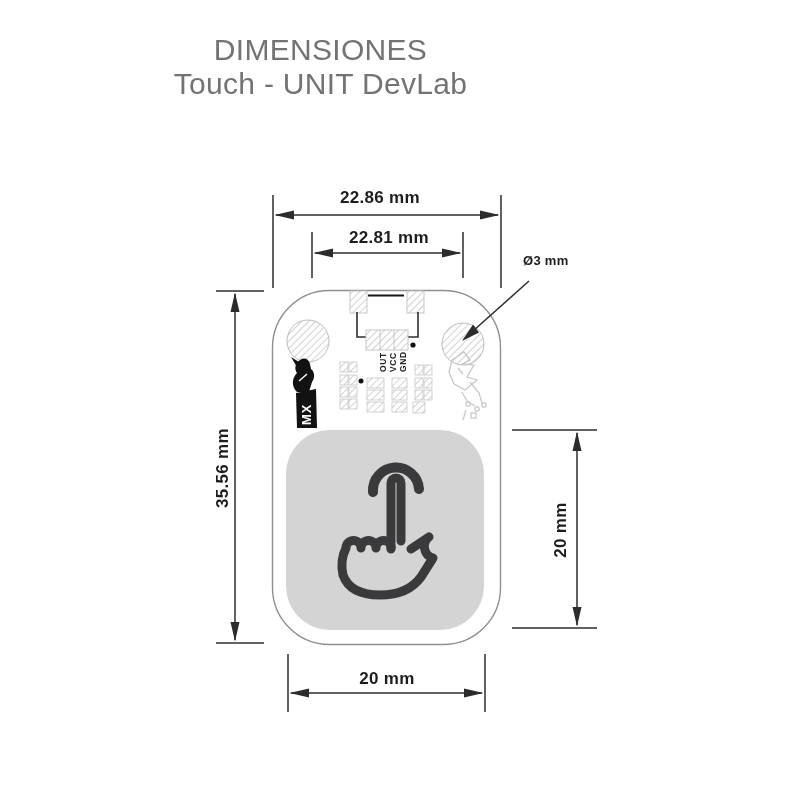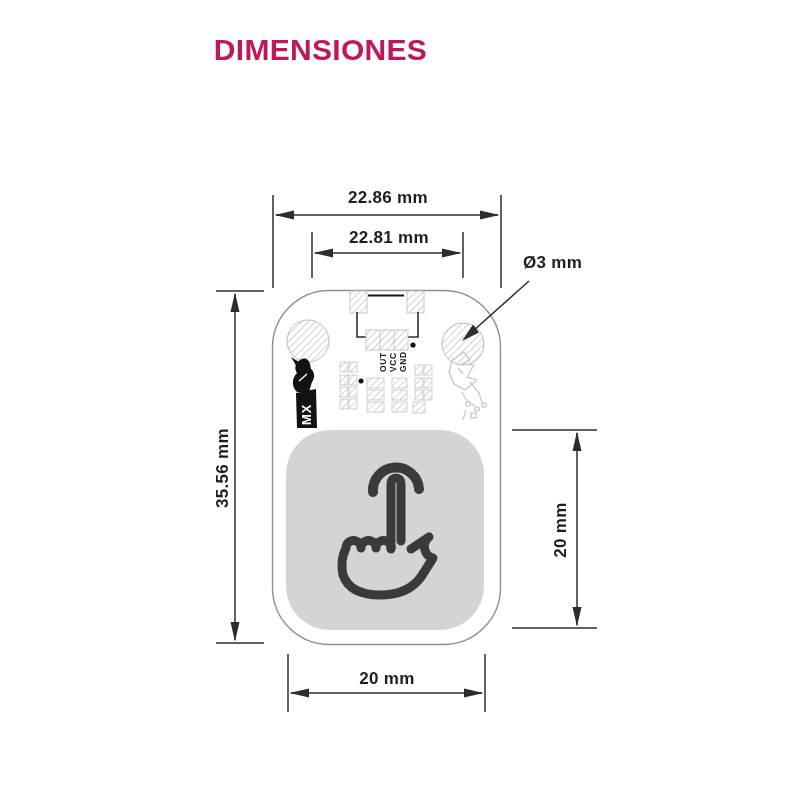--- a/index.html
+++ b/index.html
@@ -2,47 +2,48 @@
 <html><head>
 <meta charset="utf-8">
 <style>
   html,body{margin:0;padding:0;background:#fff;}
   .canvas{
     position:relative;width:800px;height:800px;background:#ffffff;overflow:hidden;
     font-family:"Liberation Sans",sans-serif;
   }
   .title{
     position:absolute;top:33px;left:0;width:641px;text-align:center;
-    font-size:30px;font-weight:700;line-height:34px;color:#be185d;letter-spacing:.3px;
+    font-size:30px;font-weight:400;line-height:34px;color:#737373;letter-spacing:.3px;
   }
   .title div{white-space:nowrap;}
   svg.drawing{position:absolute;left:0;top:0;}
   .dim-label{
     position:absolute;font-weight:800;font-size:17px;color:#1d1d1d;
     white-space:nowrap;letter-spacing:.3px;
   }
   .dl-center{transform:translate(-50%,-100%);}
   .dl-vert{transform:translate(-50%,-50%) rotate(-90deg);}
-  .dl-dia{font-size:17px;}
+  .dl-dia{font-size:13px;}
   .pin-label{
     font-family:"Liberation Sans",sans-serif;font-size:8.5px;font-weight:bold;
     fill:#222;letter-spacing:.6px;
   }
   .logo-text{
     font-family:"Liberation Sans",sans-serif;font-size:13px;font-weight:bold;
     fill:#ffffff;letter-spacing:1px;
   }
 </style>
 </head>
 <body>
 
 <div class="canvas">
 
   <div class="title">
     <div>DIMENSIONES</div>
+    <div>Touch - UNIT DevLab</div>
   </div>
 
   <svg class="drawing" width="800" height="800" viewBox="0 0 800 800">
     <defs>
       <pattern id="hatch" width="5" height="5" patternUnits="userSpaceOnUse" patternTransform="rotate(45)">
         <rect width="5" height="5" fill="#ffffff"></rect>
         <line x1="0" y1="0" x2="0" y2="5" stroke="#c7c7c7" stroke-width="1.6"></line>
       </pattern>
     </defs>
 
@@ -165,20 +166,20 @@
 
     <g stroke="#2c2c2c" stroke-width="1.5">
       <line x1="288" y1="654" x2="288" y2="712"></line>
       <line x1="485" y1="654" x2="485" y2="712"></line>
       <line x1="291" y1="693" x2="482" y2="693"></line>
       <polygon points="289.5,693 309,688.5 309,697.5" fill="#2c2c2c" stroke="none"></polygon>
       <polygon points="483.5,693 464,688.5 464,697.5" fill="#2c2c2c" stroke="none"></polygon>
     </g>
   </svg>
 
-  <div class="dim-label dl-center" style="left:388px;top:208px;">22.86 mm</div>
+  <div class="dim-label dl-center" style="left:380px;top:208px;">22.86 mm</div>
   <div class="dim-label dl-center" style="left:389px;top:248px;">22.81 mm</div>
   <div class="dim-label dl-dia" style="left:523px;top:253px;">Ø3 mm</div>
   <div class="dim-label dl-vert" style="left:223px;top:468px;">35.56 mm</div>
   <div class="dim-label dl-vert" style="left:561px;top:530px;">20 mm</div>
   <div class="dim-label dl-center" style="left:387px;top:689px;">20 mm</div>
 
 </div>
 
 </body></html>

